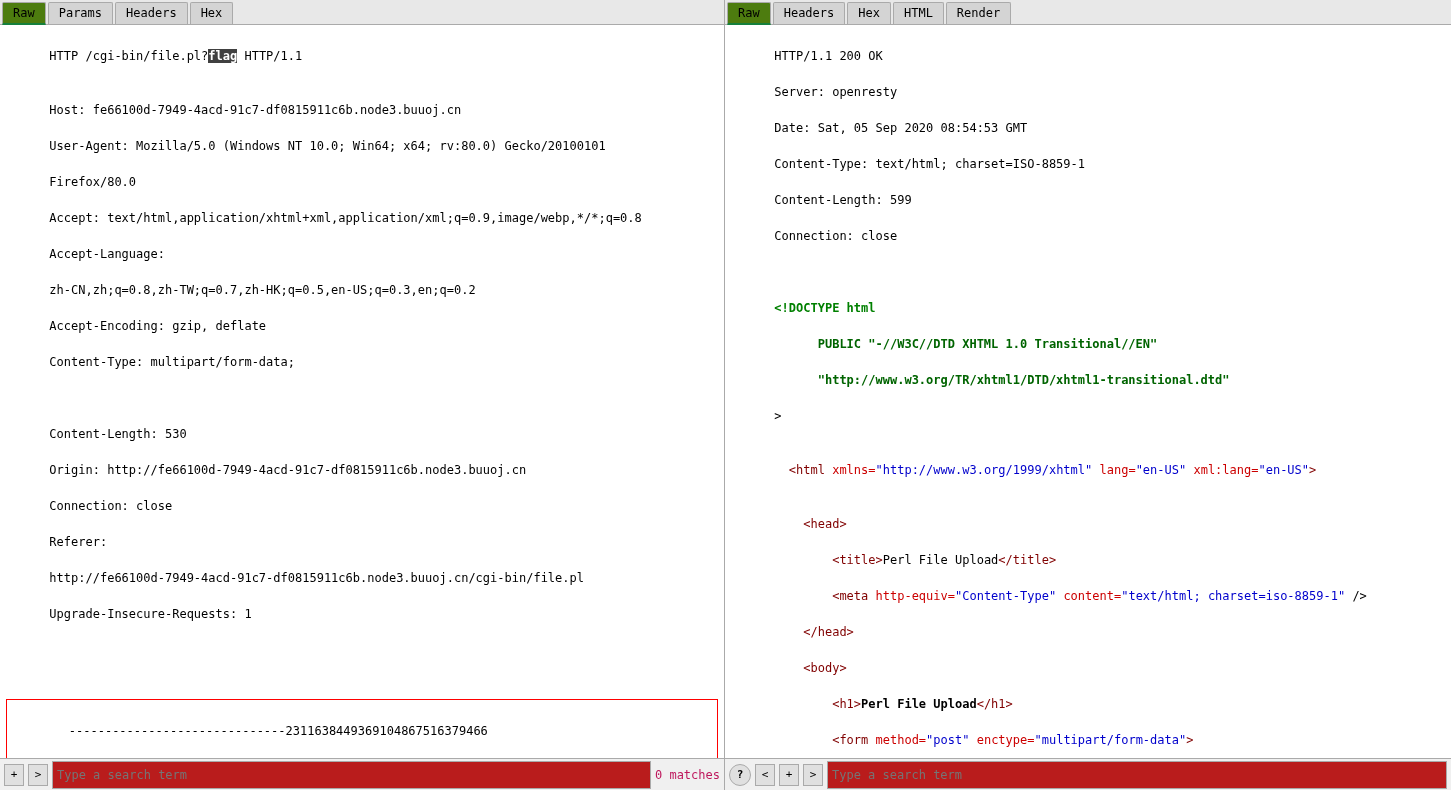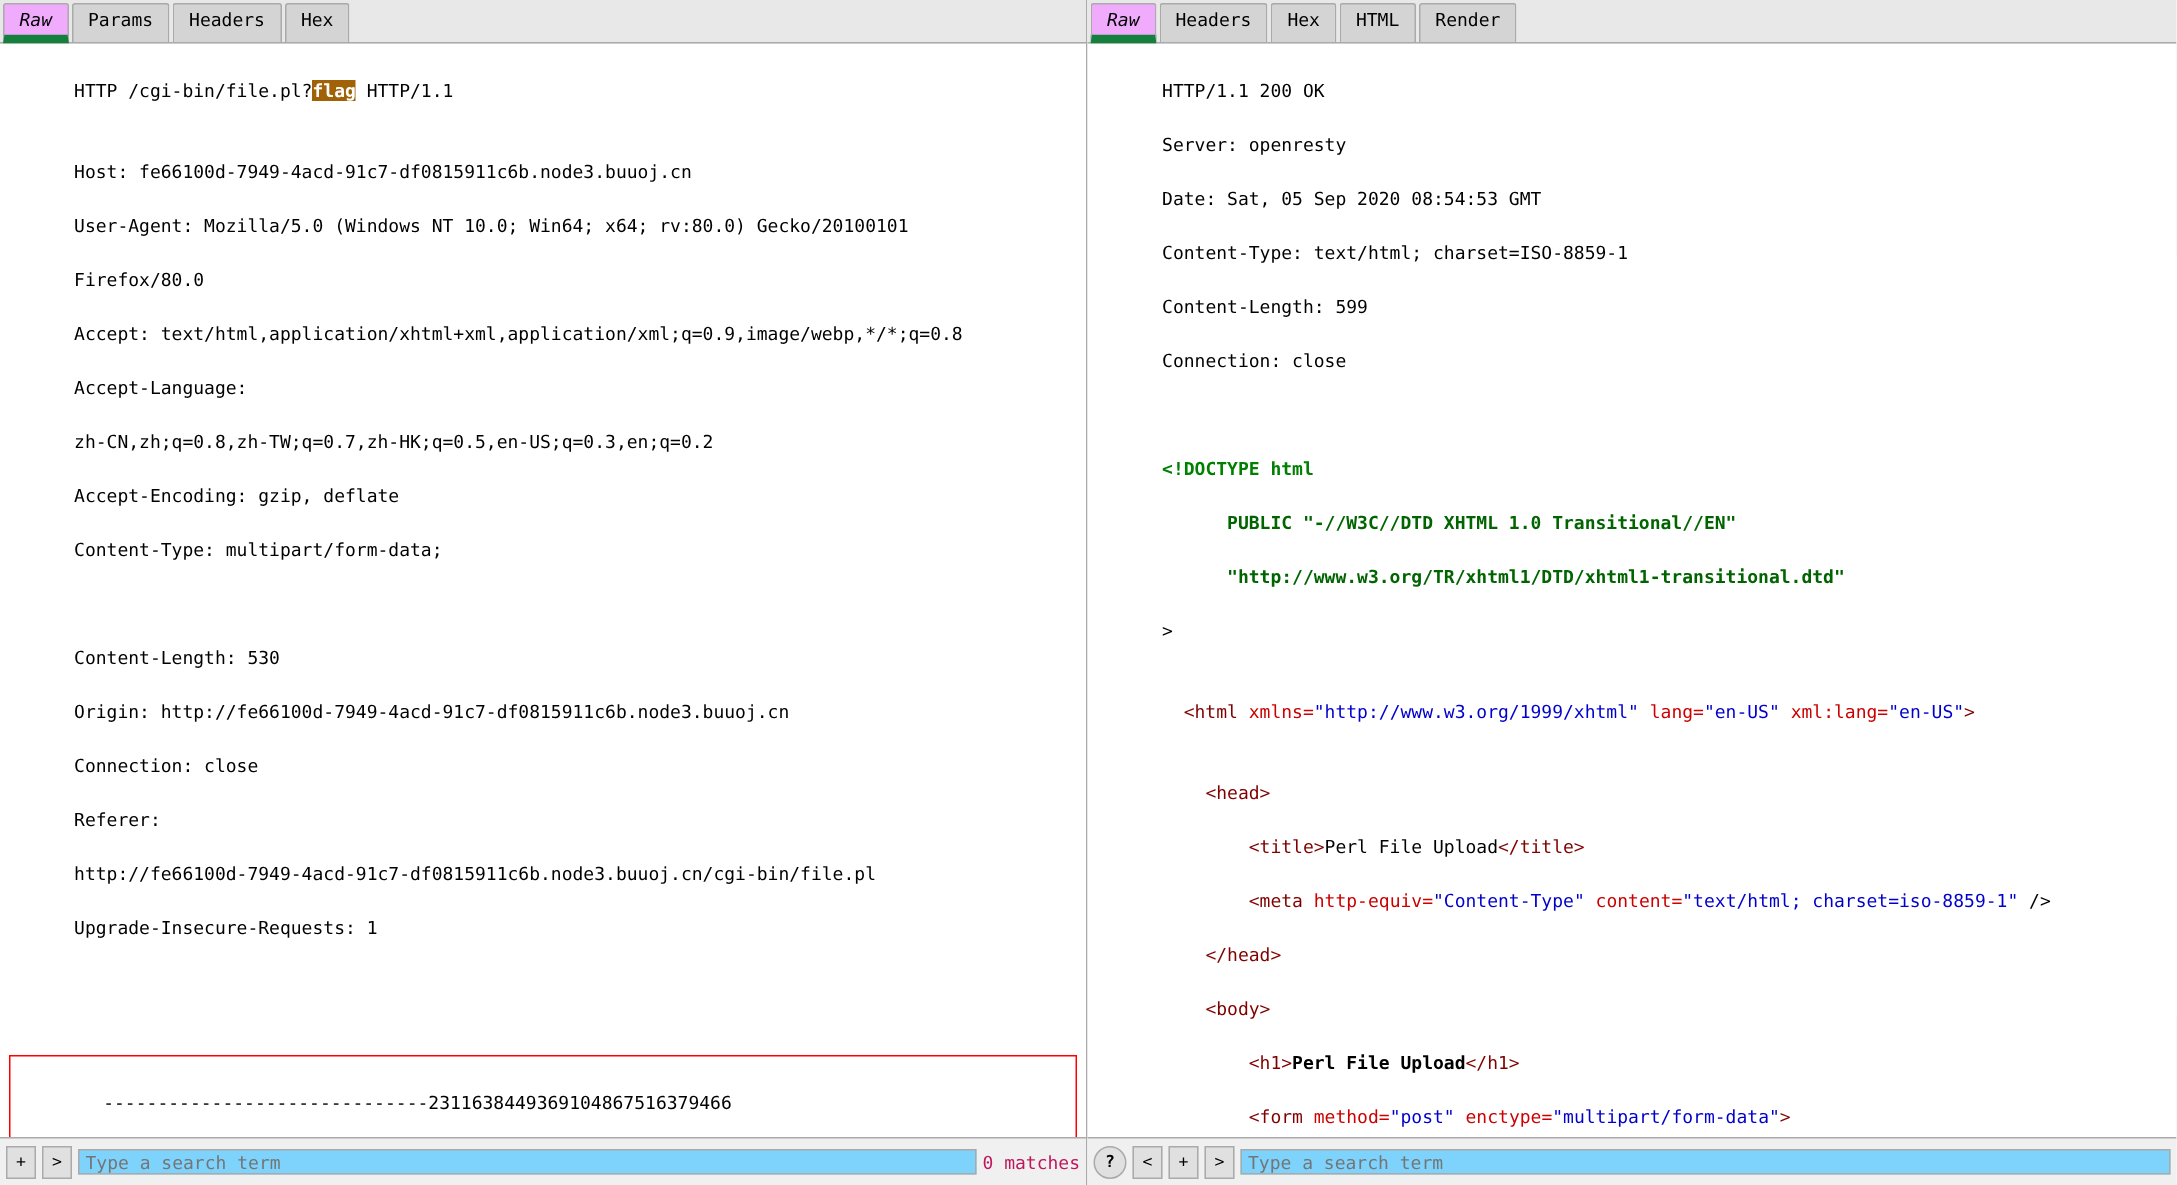--- a/index.html
+++ b/index.html
@@ -7,35 +7,35 @@
     
     .main-container { display: flex; flex: 1; overflow: hidden; }
     
     
     .left-panel { width: 725px; display: flex; flex-direction: column; border-right: 1px solid #aaa; background: white; }
     .right-panel { flex: 1; display: flex; flex-direction: column; background: white; }
     
     
     .tab-bar { display: flex; background: #e8e8e8; border-bottom: 1px solid #aaa; padding: 2px 2px 0 2px; }
     .tab { padding: 3px 10px; border: 1px solid #aaa; border-bottom: none; background: #d4d4d4; cursor: pointer; margin-right: 2px; font-size: 12px; font-family: monospace; border-radius: 2px 2px 0 0; }
-    .tab.active { background: #f0abfc; border-bottom: 6px solid #15803d; margin-bottom: -1px; z-index: 1; font-style: italic; }
+    .tab.active { background: #4d7c0f; border-bottom: 2px solid #15803d; margin-bottom: -1px; z-index: 1; }
     
     
     .content-area { flex: 1; overflow-y: auto; overflow-x: hidden; padding: 4px 6px; position: relative; font-size: 12px; line-height: 1.5; white-space: pre-wrap; word-break: break-all; }
     
     
     .content-area::-webkit-scrollbar { width: 14px; }
     .content-area::-webkit-scrollbar-track { background: #f0f0f0; }
     .content-area::-webkit-scrollbar-thumb { background: #c0c0c0; border: 1px solid #aaa; }
     
     
     .bottom-bar { display: flex; align-items: center; border-top: 1px solid #aaa; background: #f0f0f0; padding: 2px 4px; height: 32px; gap: 4px; }
     .bottom-bar-left { display: flex; align-items: center; gap: 4px; }
     .nav-btn { width: 20px; height: 22px; border: 1px solid #aaa; background: #e0e0e0; cursor: pointer; font-size: 11px; display: flex; align-items: center; justify-content: center; font-family: monospace; }
-    .search-input { flex: 1; height: 17px; border: 1px solid #aaa; padding: 2px 4px; font-family: monospace; font-size: 12px; background: #7dd3fc; }
+    .search-input { flex: 1; height: 28px; border: 1px solid #aaa; padding: 2px 4px; font-family: monospace; font-size: 12px; background: #b91c1c; }
     .match-count { font-size: 12px; color: #be185d; white-space: nowrap; }
     
     
     .red-box { border: 1.5px solid red; padding: 4px; margin: 4px 0; display: inline-block; width: 100%; }
     
     
     .color-green { color: #008000; }
     .color-darkgreen { color: #006400; }
     .color-blue { color: #0000cc; }
     .color-red { color: #cc0000; }
@@ -52,21 +52,21 @@
 <div class="main-container">
 
   <div class="left-panel">
     <div class="tab-bar">
       <div class="tab active">Raw</div>
       <div class="tab">Params</div>
       <div class="tab">Headers</div>
       <div class="tab">Hex</div>
     </div>
     <div class="content-area">
-      <span><span>HTTP /cgi-bin/file.pl?</span><span style="background:#a16207;color:white;font-weight:bold;">flag</span><span> HTTP/1.1</span></span>
+      <span><span>HTTP /cgi-bin/file.pl?</span><span style="background:#404040;color:white;font-weight:bold;">flag</span><span> HTTP/1.1</span></span>
       <br>
       <span>Host: fe66100d-7949-4acd-91c7-df0815911c6b.node3.buuoj.cn</span><br>
       <span>User-Agent: Mozilla/5.0 (Windows NT 10.0; Win64; x64; rv:80.0) Gecko/20100101</span><br>
       <span>Firefox/80.0</span><br>
       <span>Accept: text/html,application/xhtml+xml,application/xml;q=0.9,image/webp,*/*;q=0.8</span><br>
       <span>Accept-Language:</span><br>
       <span>zh-CN,zh;q=0.8,zh-TW;q=0.7,zh-HK;q=0.5,en-US;q=0.3,en;q=0.2</span><br>
       <span>Accept-Encoding: gzip, deflate</span><br>
       <span>Content-Type: multipart/form-data;</span><br>
       <br>

